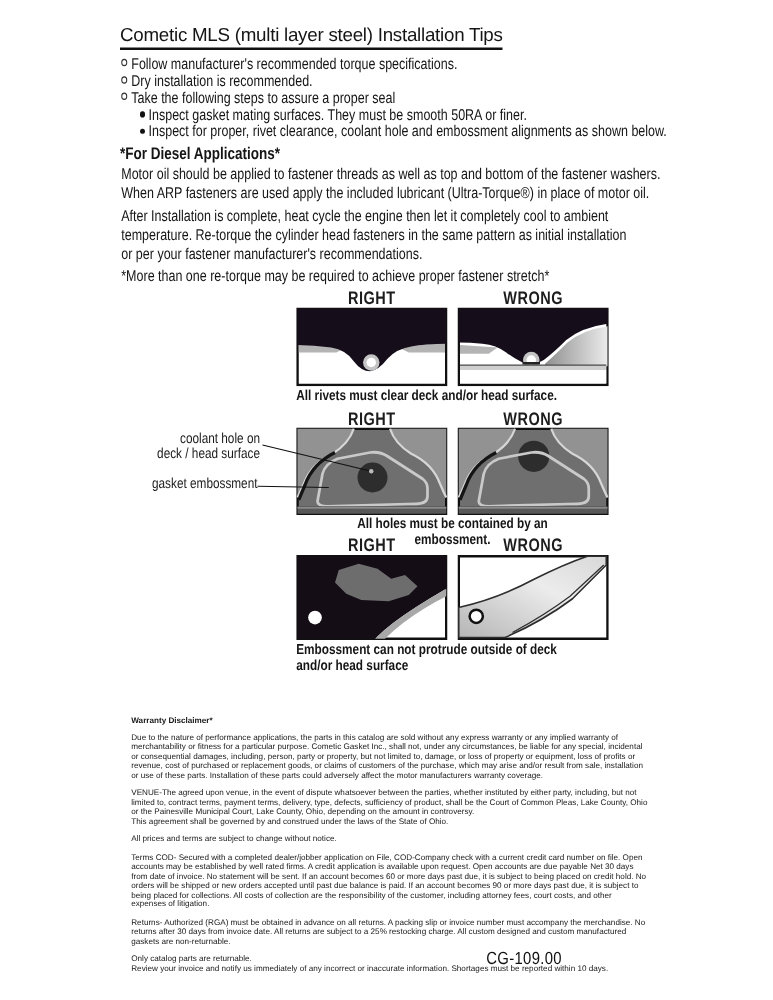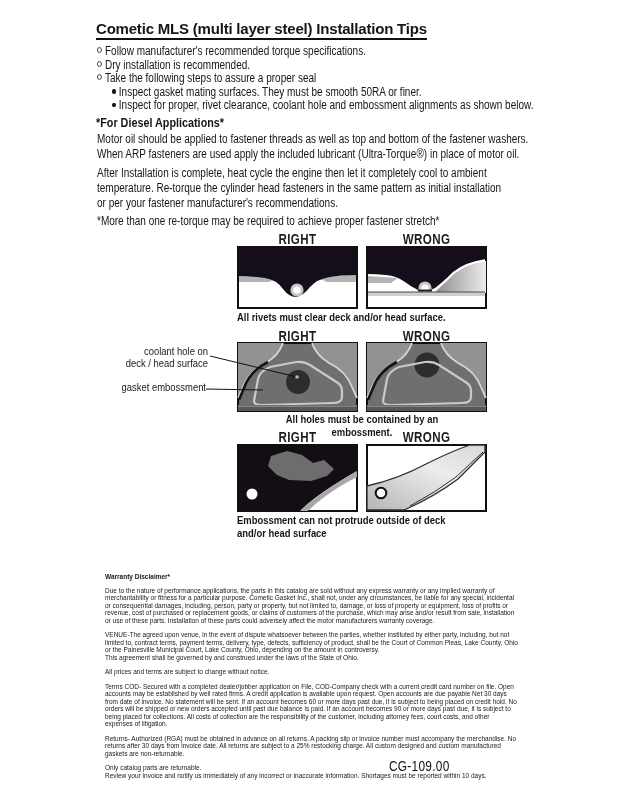--- a/index.html
+++ b/index.html
@@ -1,20 +1,20 @@
 <!DOCTYPE html>
 <html><head>
 <meta charset="utf-8">
 <style>
   html,body{margin:0;padding:0;background:#e8e8e8;}
   #page{position:relative;width:618px;height:800px;background:#ffffff;overflow:hidden;
         font-family:"Liberation Sans", sans-serif;color:#151515;}
   .abs{position:absolute;}
   .cx{transform:scaleX(0.8);transform-origin:0 0;}
-  .title{left:96px;top:20px;font-size:15px;font-weight:bold;letter-spacing:-0.2px;
+  .title{left:96px;top:20px;font-size:15px;font-weight:normal;letter-spacing:-0.2px;
          border-bottom:2px solid #111;padding-bottom:1px;white-space:nowrap;}
   .bullets{left:97px;top:44px;font-size:12.5px;}
   .brow{height:13.5px;white-space:nowrap;transform:scaleX(0.8);transform-origin:0 0;}
   .brow.sub{margin-left:15px;}
   .m1{display:inline-block;width:4px;height:4px;border:1px solid #333;border-radius:50%;
       margin-right:4px;vertical-align:2px;}
   .m2{display:inline-block;width:4.5px;height:4.5px;background:#111;border-radius:50%;
       margin-right:4px;vertical-align:2px;}
   .h2{left:96px;top:115px;font-size:13.5px;font-weight:bold;white-space:nowrap;}
   .para{font-size:12.5px;line-height:15px;white-space:pre-line;width:620px;}

